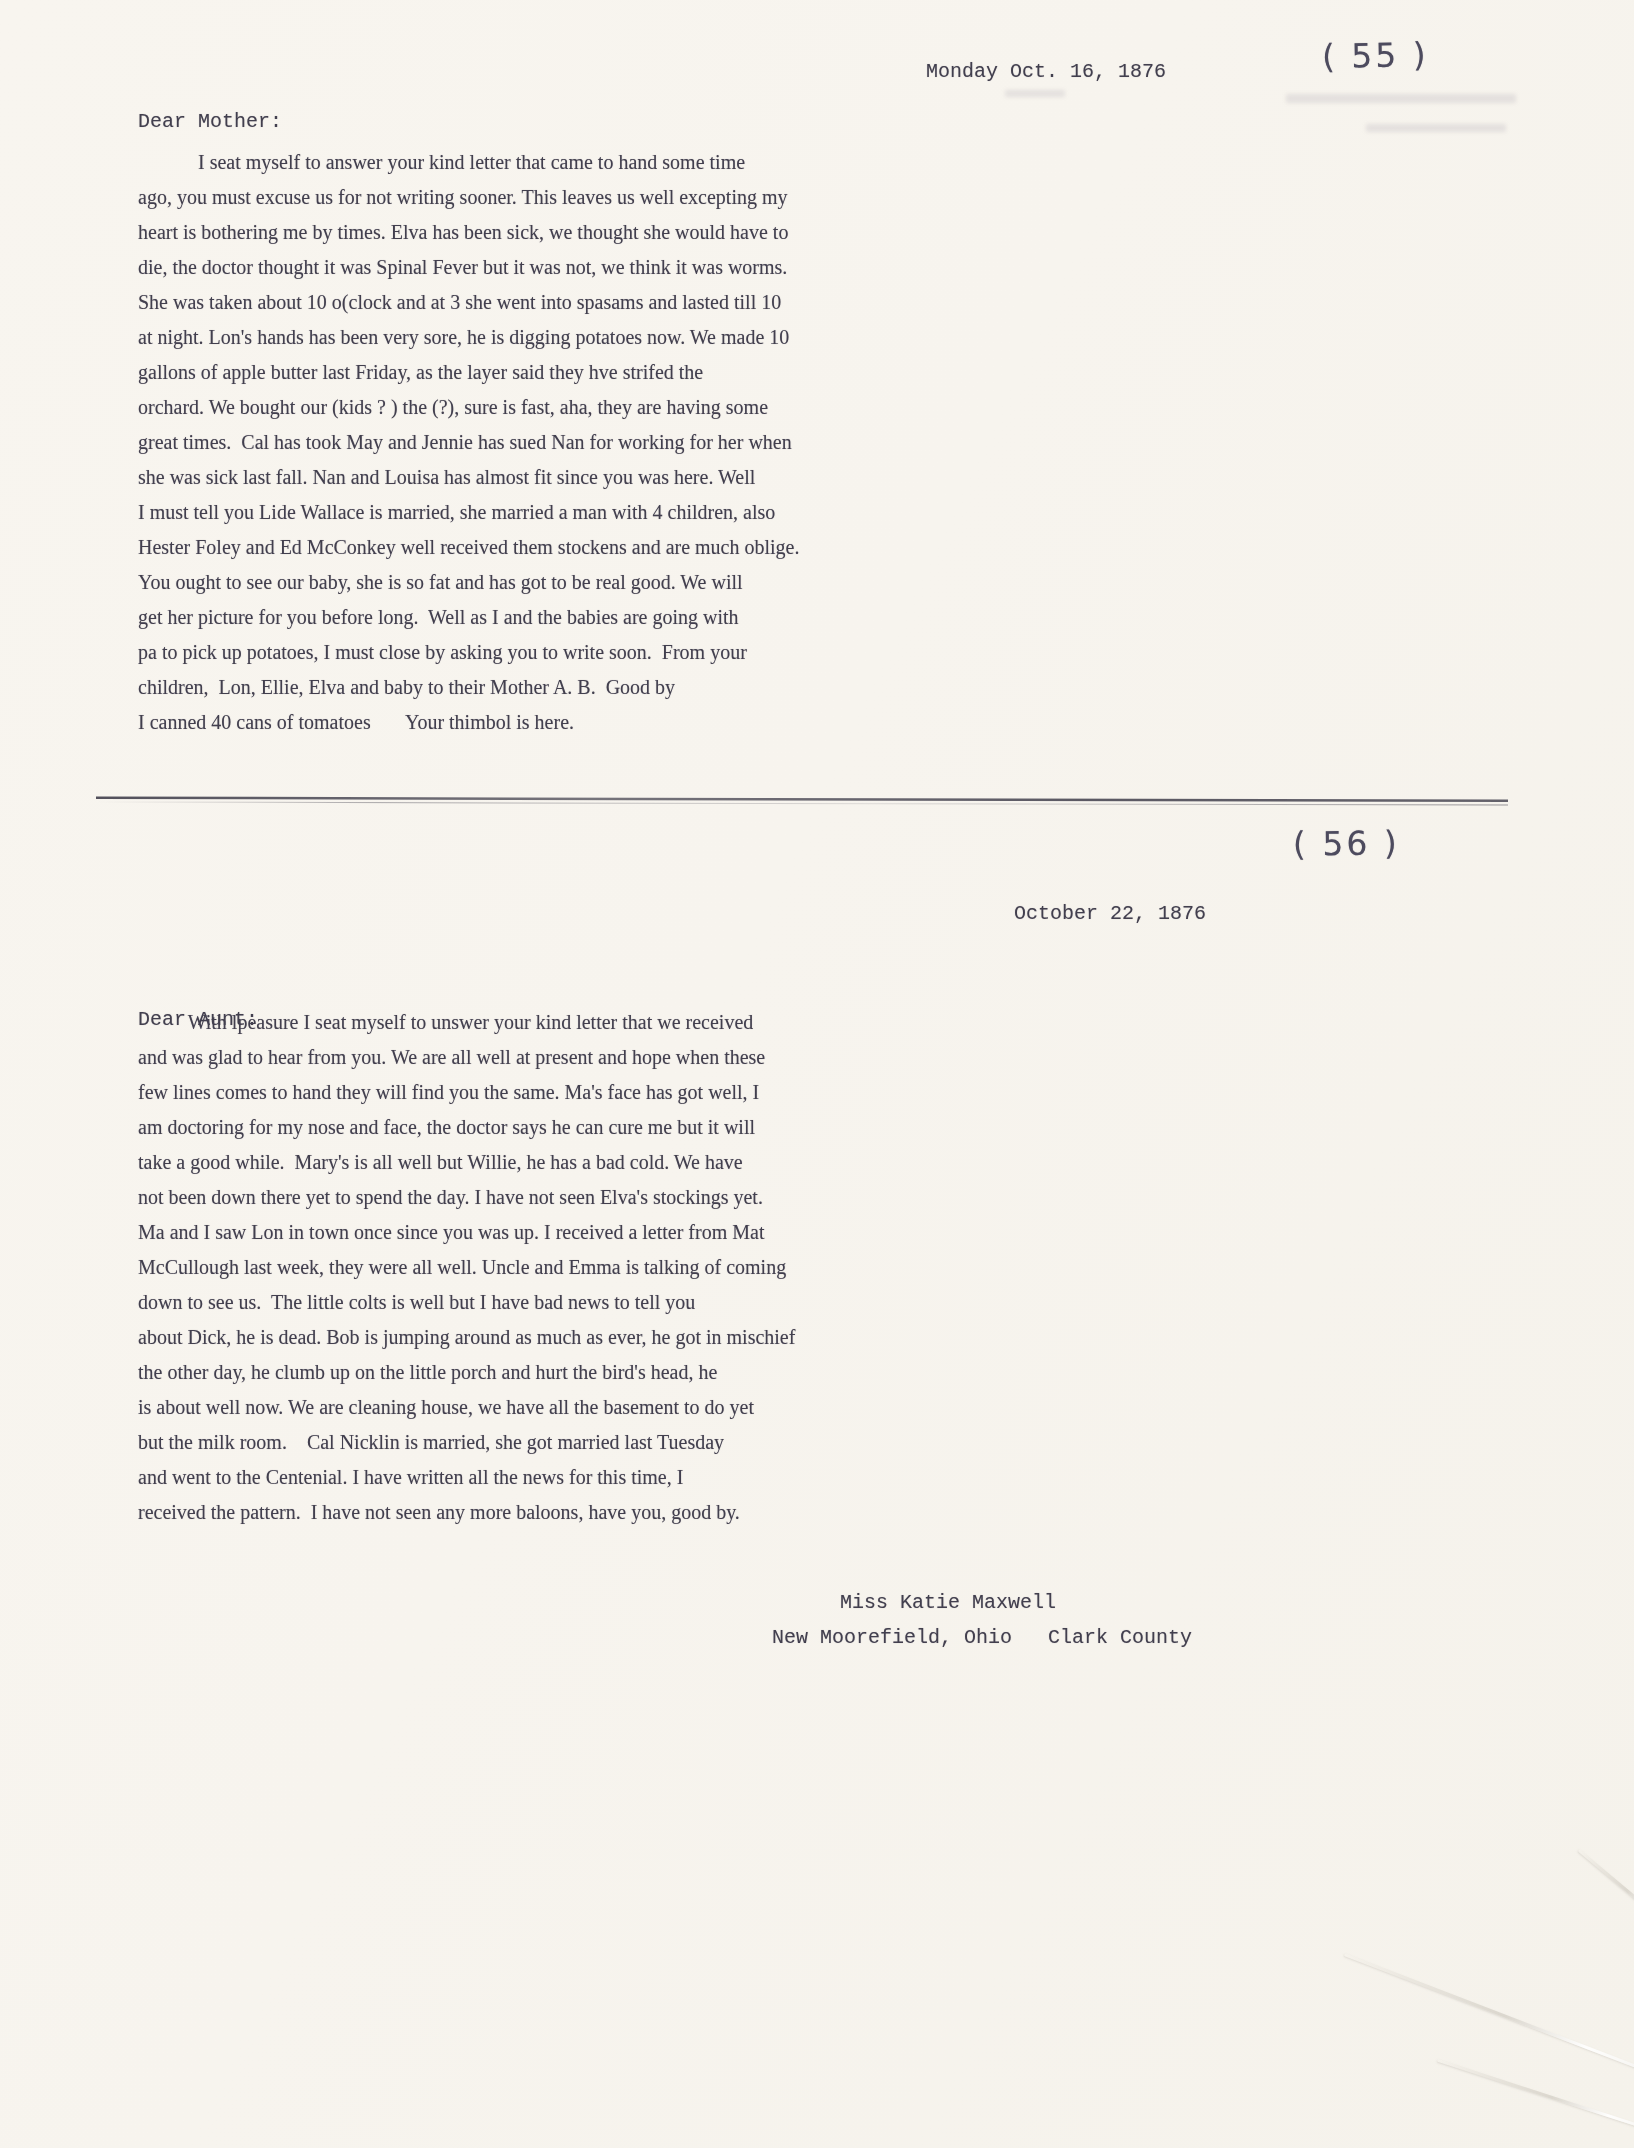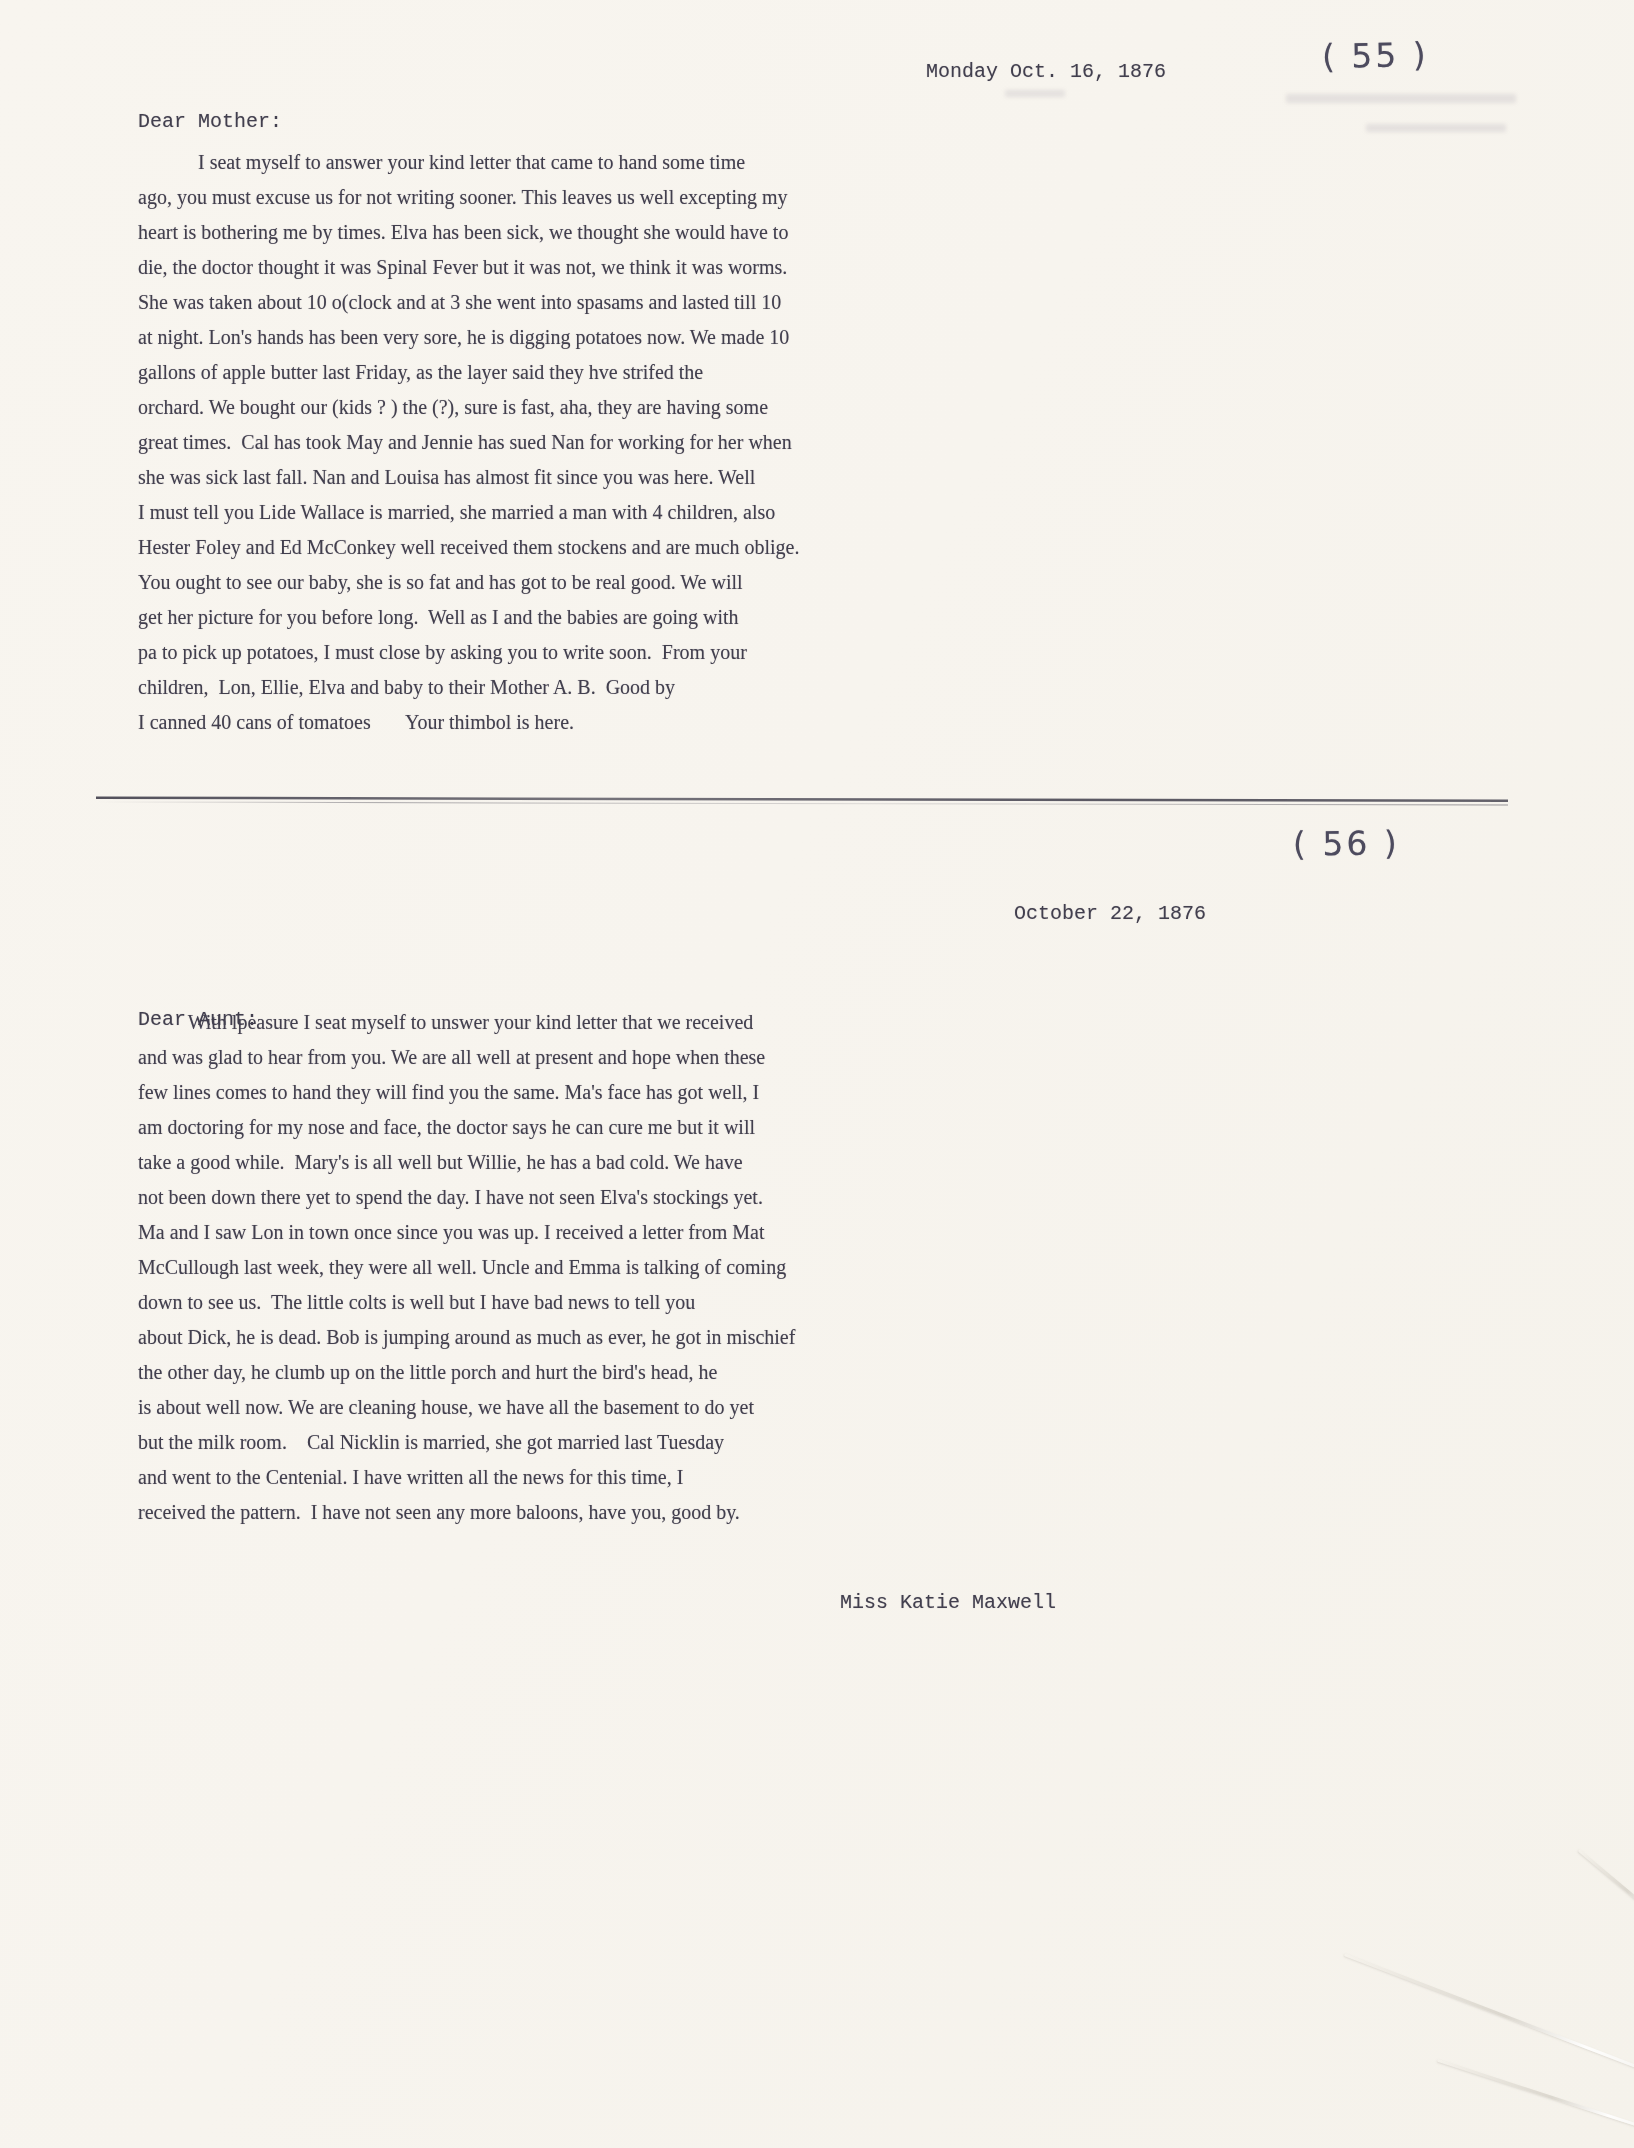--- a/index.html
+++ b/index.html
@@ -94,18 +94,19 @@
   <div class="handwritten" style="left:1293px; top:824px; transform: rotate(-0.6deg);">( 56 )</div>
 
   <div class="typed" style="left:1002px; top:896px;margin-left:12px;">October 22, 1876</div>
 
   <div class="typed" style="left:138px; top:968px;margin-top:34px;">Dear Aunt:</div>
 
   <div class="typed" style="left:138px; top:1005px;"><div class="tline">          With lpeasure I seat myself to unswer your kind letter that we received</div><div class="tline">and was glad to hear from you. We are all well at present and hope when these</div><div class="tline">few lines comes to hand they will find you the same. Ma's face has got well, I</div><div class="tline">am doctoring for my nose and face, the doctor says he can cure me but it will</div><div class="tline">take a good while.  Mary's is all well but Willie, he has a bad cold. We have</div><div class="tline">not been down there yet to spend the day. I have not seen Elva's stockings yet.</div><div class="tline">Ma and I saw Lon in town once since you was up. I received a letter from Mat</div><div class="tline">McCullough last week, they were all well. Uncle and Emma is talking of coming</div><div class="tline">down to see us.  The little colts is well but I have bad news to tell you</div><div class="tline">about Dick, he is dead. Bob is jumping around as much as ever, he got in mischief</div><div class="tline">the other day, he clumb up on the little porch and hurt the bird's head, he</div><div class="tline">is about well now. We are cleaning house, we have all the basement to do yet</div><div class="tline">but the milk room.    Cal Nicklin is married, she got married last Tuesday</div><div class="tline">and went to the Centenial. I have written all the news for this time, I</div><div class="tline">received the pattern.  I have not seen any more baloons, have you, good by.</div></div>
 
   <div class="typed" style="left:840px; top:1585px;">Miss Katie Maxwell</div>
 
+  <div class="typed" style="left:772px; top:1620px;">New Moorefield, Ohio   Clark County</div>
 
   <div class="crease" style="left:1330px; top:2030px; width:430px; transform: rotate(21deg);"></div>
   <div class="crease" style="left:1430px; top:2105px; width:300px; transform: rotate(18deg);"></div>
   <div class="crease" style="left:1560px; top:1900px; width:160px; transform: rotate(40deg);"></div>
 
 </div>
 
 </body></html>

